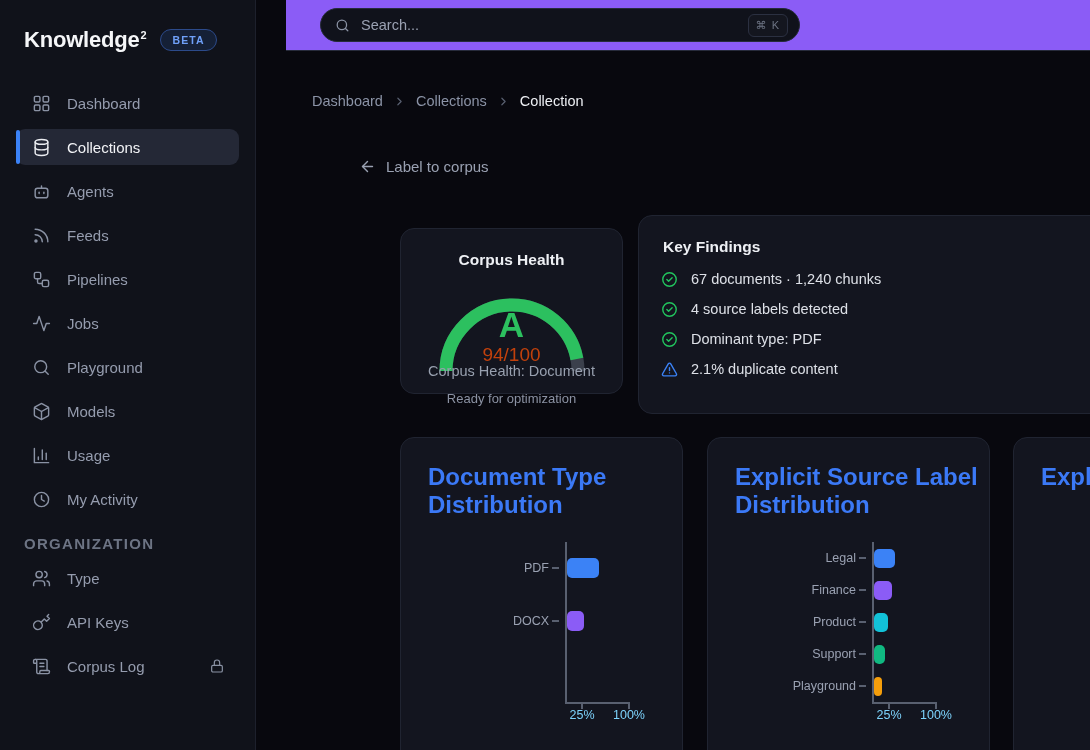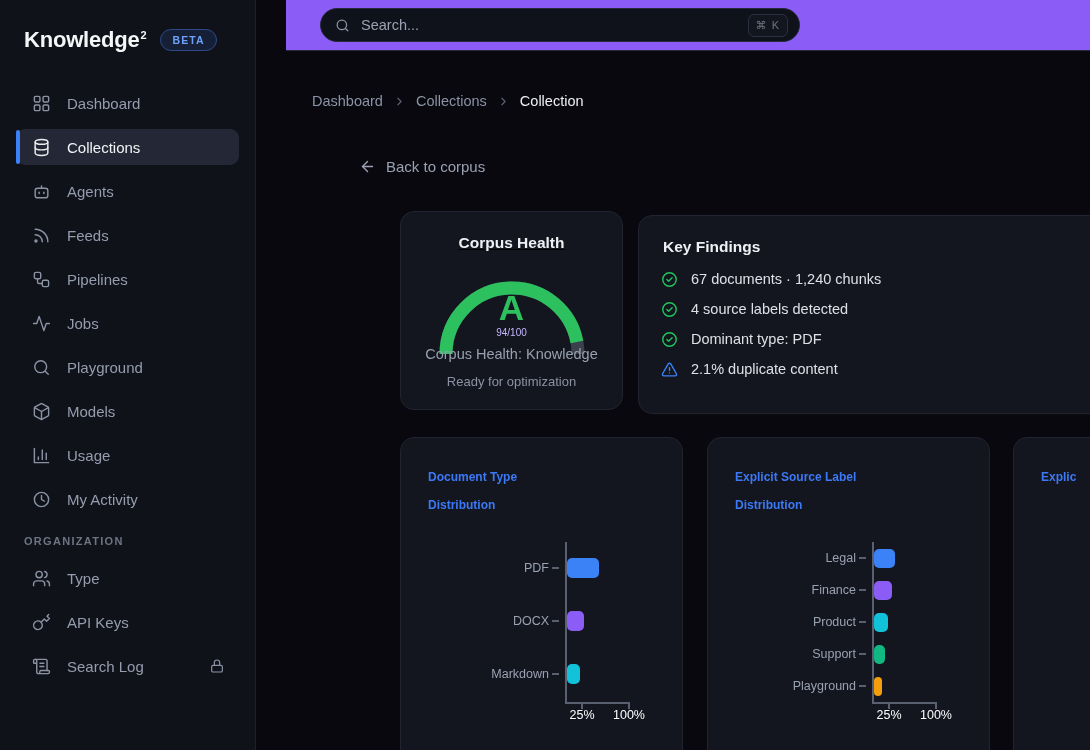--- a/index.html
+++ b/index.html
@@ -22,21 +22,21 @@
   .nav { position: absolute; top: 85px; left: 16px; right: 16px; }
   .nav2 { position: absolute; top: 560px; left: 16px; right: 16px; }
   .nav-item { position: relative; display: flex; align-items: center; gap: 15px;
     height: 36px; margin-bottom: 8px; padding-left: 16px; border-radius: 9px;
     color: #959cae; font-size: 15px; cursor: pointer; }
   .nav-item .nicon { display: flex; width: 20px; color: #8a92a4; }
   .nav-item.active { background: #242836; color: #f2f3f6; }
   .nav-item.active .nicon { color: #eceef2; }
   .nav-item.active::before { content: ""; position: absolute; left: 0; top: 1px; bottom: 1px;
     width: 4px; background: #3b82f6; border-radius: 3px; }
-  .org-label { position: absolute; top: 535px; left: 24px; font-size: 11px;
+  .org-label { position: absolute; top: 535px; left: 24px; font-size: 15px;
     letter-spacing: 1.3px; color: #6d7484; font-weight: 600; text-align: right; }
   .lock-wrap { margin-left: auto; margin-right: 14px; display: flex; color: #8a92a4; }
 
   
   .topbar { position: absolute; left: 256px; top: 0; width: 834px; height: 51px;
     background: #8b5cf6; border-bottom: 1px solid #272b3b; margin-left: 30px; }
   .search-pill { position: absolute; left: 34px; top: 8px; width: 480px; height: 34px;
     border-radius: 999px; background: #10121b; border: 1px solid #262b3a;
     display: flex; align-items: center; padding: 0 11px 0 14px; }
   .search-pill .sicon { display: flex; color: #8b93a5; margin-right: 9px; }
@@ -54,57 +54,57 @@
   .crumb.current { color: #eef0f4; }
   .crumb-sep { display: flex; color: #596070; }
   .back-link { position: absolute; left: 103px; top: 107px; display: flex;
     align-items: center; gap: 10px; color: #9aa1b2; font-size: 15px; cursor: pointer; }
   .back-link .bicon { display: flex; color: #9aa1b2; }
 
   .card { position: absolute; background: #13151f; border: 1px solid #202431;
     border-radius: 14px; }
 
   
-  .card-health { left: 144px; top: 160px; width: 223px; height: 199px; text-decoration: underline; }
+  .card-health { left: 144px; top: 177px; width: 223px; height: 166px; }
   .ch-title { margin-top: 22px; text-align: center; color: #eef0f4;
     font-size: 15.5px; font-weight: 600; }
   .gauge-svg { position: absolute; left: 31px; top: 66px; }
   .ch-grade { position: absolute; left: 0; right: 0; top: 76px; text-align: center;
     font-size: 35px; font-weight: 700; z-index: 2; }
   .ch-score { position: absolute; left: 0; right: 0; top: 115px; text-align: center;
-    font-size: 10px; color: #c4b5fd; z-index: 2; }
+    font-size: 19px; color: #c2410c; z-index: 2; }
   .ch-status { position: absolute; left: 0; right: 0; top: 134px; text-align: center;
     font-size: 14.5px; color: #98a0af; z-index: 2; }
   .ch-note { position: absolute; left: 0; right: 0; top: 162px; text-align: center;
     font-size: 13px; color: #8b92a3; }
 
   
   .card-findings { left: 382px; top: 164px; width: 560px; height: 199px; }
   .kf-title { margin: 22px 0 0 24px; font-size: 15.5px; font-weight: 600; color: #eef0f4; }
   .kf-list { position: absolute; top: 48px; left: 0; right: 0; }
   .kf-row { display: flex; align-items: center; gap: 13px; height: 30px; padding-left: 22px;
     font-size: 14.5px; color: #dde0e7; }
   .kf-row .kicon { display: flex; }
   .kf-check { color: #22c55e; }
   .kf-alert { color: #3b82f6; }
 
   
   .chart-card { top: 386px; width: 283px; height: 380px; }
   .chart1 { left: 144px; }
   .chart2 { left: 451px; }
   .chart3 { left: 757px; }
-  .chart-title { margin: 25px 0 0 27px; font-size: 12px; font-weight: 700;
+  .chart-title { margin: 25px 0 0 27px; font-size: 24px; font-weight: 700;
     color: #3b79f6; line-height: 28px; }
   .axis-y { position: absolute; left: 164px; top: 104px; width: 2px; height: 160px;
     background: #596070; }
   .axis-x { position: absolute; left: 164px; top: 264px; width: 65px; height: 2px;
     background: #596070; }
   .xtick-dash { position: absolute; top: 266px; width: 2px; height: 5px; background: #596070; }
   .xtick-label { position: absolute; top: 270px; width: 40px; text-align: center;
-    font-size: 12.5px; color: #ffffff; }
+    font-size: 12.5px; color: #7dd3fc; }
   .bar-row { position: absolute; left: 0; display: flex; align-items: center; height: 20px; }
   .bar-label { width: 148px; text-align: right; font-size: 12.5px; color: #9aa1b2; }
   .bar-tick { width: 7px; height: 2px; background: #596070; margin-left: 3px; }
   .bar { height: 20px; border-radius: 5px; margin-left: 8px; }
   .bar.short { height: 19px; }
 </style>
 </head>
 <body>
 
 <div class="app">
@@ -241,21 +241,21 @@
       </div>
       <div class="nav-item">
         <span class="nicon">
           <svg width="19" height="19" viewBox="0 0 24 24" fill="none" stroke="currentColor" stroke-width="1.8" stroke-linecap="round" stroke-linejoin="round">
               <path d="M15 12h-5"></path>
               <path d="M15 8h-5"></path>
               <path d="M19 17V5a2 2 0 0 0-2-2H4"></path>
               <path d="M8 21h12a2 2 0 0 0 2-2v-1a1 1 0 0 0-1-1H11a1 1 0 0 0-1 1v1a2 2 0 1 1-4 0V5a2 2 0 1 0-4 0v2a1 1 0 0 0 1 1h3"></path>
             </svg>
         </span>
-        <span>Search Log</span>
+        <span>Corpus Log</span>
         <span class="lock-wrap">
           <svg width="16" height="16" viewBox="0 0 24 24" fill="none" stroke="currentColor" stroke-width="1.8" stroke-linecap="round" stroke-linejoin="round">
               <rect width="16" height="10" x="4" y="11" rx="2"></rect>
               <path d="M8 11V7a4 4 0 0 1 8 0v4"></path>
             </svg>
         </span>
       </div>
     </nav>
   </aside>
 
@@ -290,32 +290,32 @@
       <span class="crumb current">Collection</span>
     </div>
 
     <div class="back-link">
       <span class="bicon">
         <svg width="17" height="17" viewBox="0 0 24 24" fill="none" stroke="currentColor" stroke-width="2" stroke-linecap="round" stroke-linejoin="round">
             <path d="M19 12H5"></path>
             <path d="m12 19-7-7 7-7"></path>
           </svg>
       </span>
-      <span>Back to corpus</span>
+      <span>Label to corpus</span>
     </div>
 
     <section class="card card-health">
       <div class="ch-title">Corpus Health</div>
       <svg class="gauge-svg" width="160" height="80" viewBox="0 0 160 80">
         <path d="M 14 76 A 66 66 0 0 1 146 76" fill="none" stroke-width="13" stroke="#3b404c"></path>
         <path d="M 14 76 A 66 66 0 0 1 146 76" fill="none" stroke-width="13" stroke="#2cc05f" stroke-dasharray="194.9044082287108 207.34511513692635"></path>
       </svg>
       <div class="ch-grade" style="color: rgb(44, 192, 95);">A</div>
       <div class="ch-score">94/100</div>
-      <div class="ch-status">Corpus Health: Knowledge</div>
+      <div class="ch-status">Corpus Health: Document</div>
       <div class="ch-note">Ready for optimization</div>
     </section>
 
     <section class="card card-findings">
       <div class="kf-title">Key Findings</div>
       <div class="kf-list">
         <div class="kf-row">
           <span class="kicon kf-check">
             <svg width="17" height="17" viewBox="0 0 24 24" fill="none" stroke="currentColor" stroke-width="2" stroke-linecap="round" stroke-linejoin="round">
                 <circle cx="12" cy="12" r="9.5"></circle>
@@ -369,25 +369,20 @@
       <div class="bar-row" style="top:120px">
         <span class="bar-label">PDF</span>
         <span class="bar-tick"></span>
         <span class="bar" style="width: 32px; background: rgb(59, 130, 246);"></span>
       </div>
       <div class="bar-row" style="top:173px">
         <span class="bar-label">DOCX</span>
         <span class="bar-tick"></span>
         <span class="bar" style="width: 17px; background: rgb(139, 92, 246);"></span>
       </div>
-      <div class="bar-row" style="top:226px">
-        <span class="bar-label">Markdown</span>
-        <span class="bar-tick"></span>
-        <span class="bar" style="width: 13px; background: rgb(18, 194, 216);"></span>
-      </div>
     </section>
 
     <section class="card chart-card chart2">
       <div class="chart-title">
         <div>Explicit Source Label</div>
         <div>Distribution</div>
       </div>
       <div class="axis-y"></div>
       <div class="axis-x"></div>
       <div class="xtick-dash" style="left:180px"></div>

